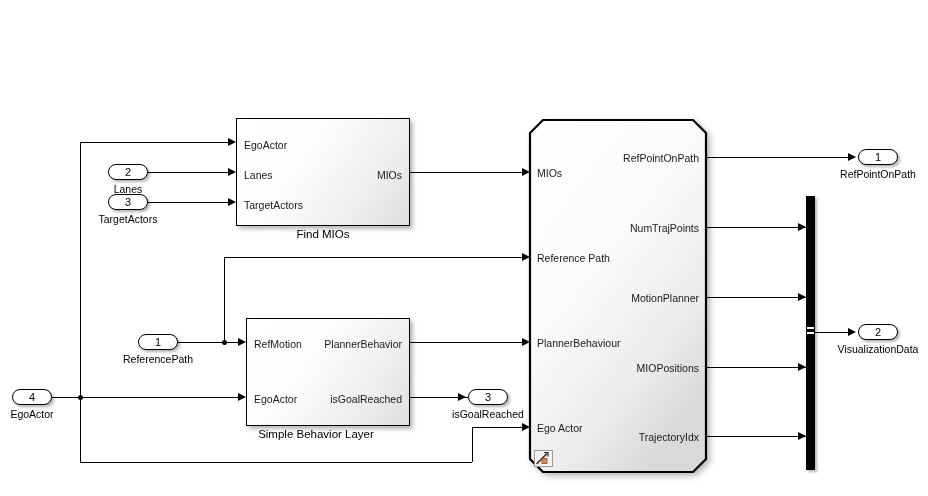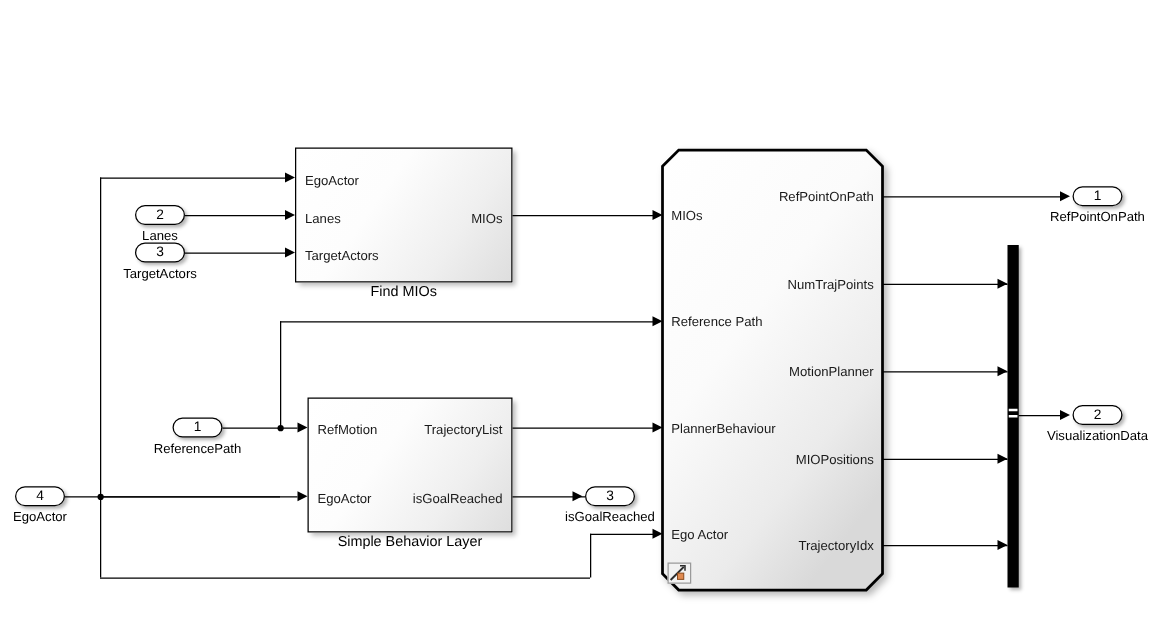--- a/index.html
+++ b/index.html
@@ -224,24 +224,24 @@
     <span class="portname" style="left:7px; top:21px;">EgoActor</span>
     <span class="portname" style="left:7px; top:51px;">Lanes</span>
     <span class="portname" style="left:7px; top:81px;">TargetActors</span>
     <span class="portname right" style="right:7px; top:51px;">MIOs</span>
   </div>
   <div class="block-label" style="left:236px; top:228px; width:174px;">Find MIOs</div>
 
   <div class="block" style="left:246px; top:318px; width:164px; height:108px;">
     <span class="portname" style="left:7px; top:20px;">RefMotion</span>
     <span class="portname" style="left:7px; top:75px;">EgoActor</span>
-    <span class="portname right" style="right:7px; top:20px;">TrajectoryList</span>
+    <span class="portname right" style="right:7px; top:20px;">PlannerBehavior</span>
     <span class="portname right" style="right:7px; top:75px;">isGoalReached</span>
   </div>
-  <div class="block-label" style="left:236px; top:428px; width:184px;">Simple Behavior Layer</div>
+  <div class="block-label" style="left:224px; top:428px; width:184px;">Simple Behavior Layer</div>
 
   <div class="mref-wrap" style="left:530px; top:120px; width:176px; height:352px;">
     <svg width="182" height="358" viewBox="0 0 182 358">
       <defs>
         <linearGradient id="mpgrad" x1="0" y1="0" x2="0.65" y2="1">
           <stop offset="0%" stop-color="#ffffff"></stop>
           <stop offset="45%" stop-color="#fbfbfb"></stop>
           <stop offset="80%" stop-color="#ebebeb"></stop>
           <stop offset="100%" stop-color="#d9d9d9"></stop>
         </linearGradient>

